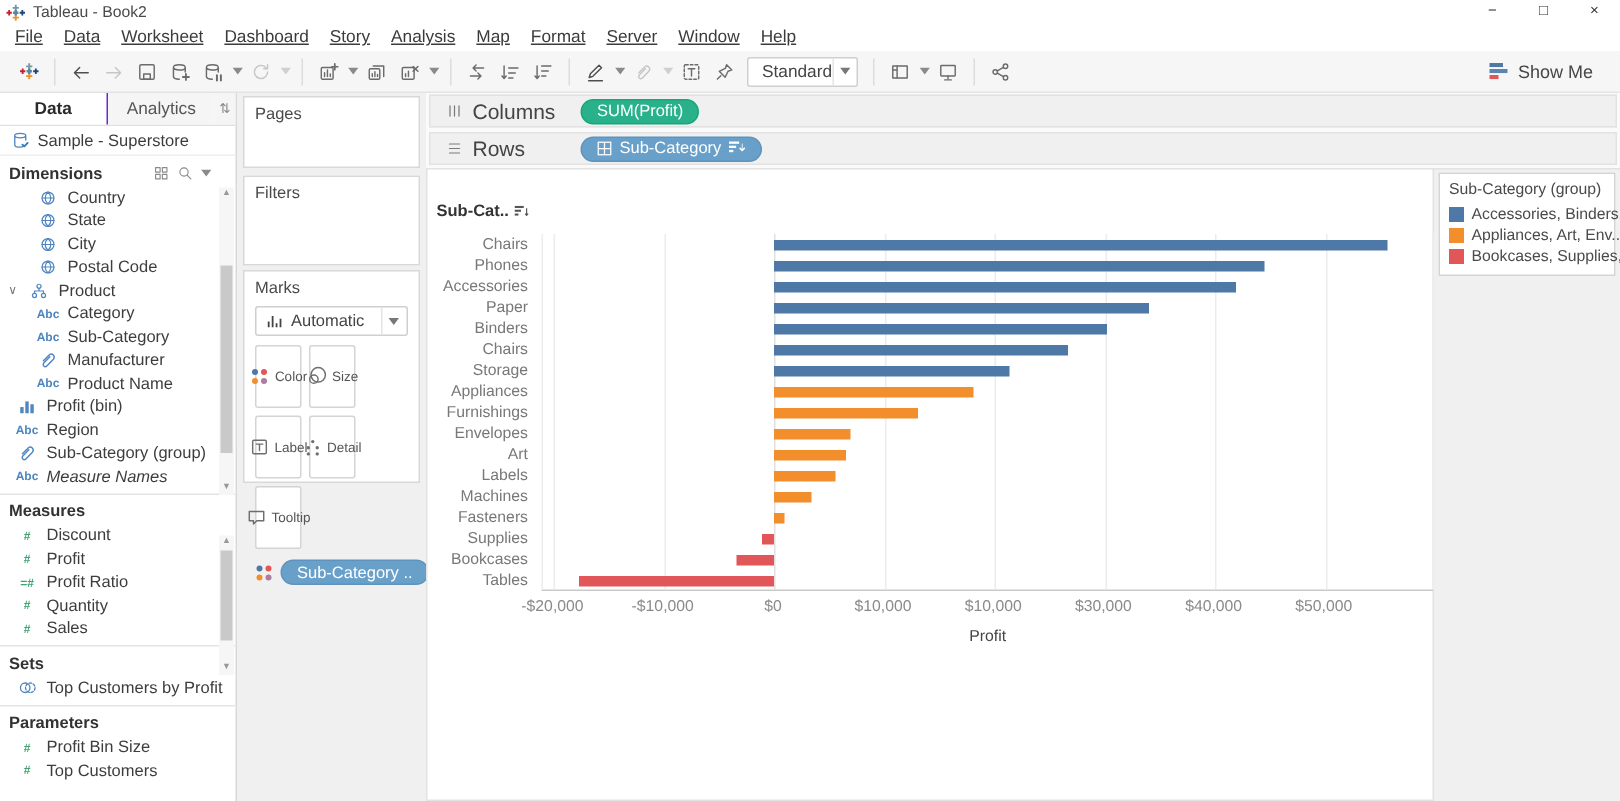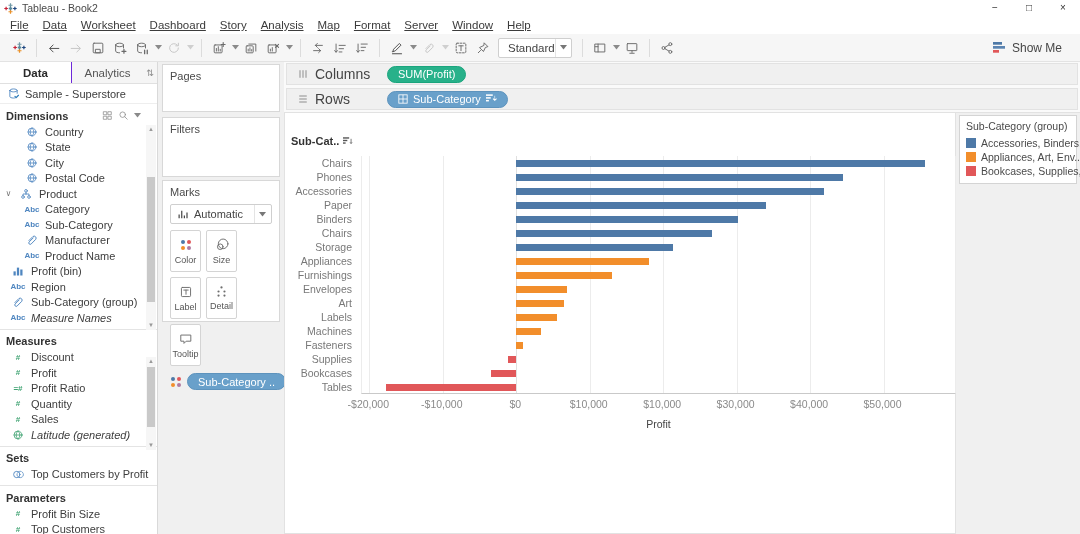--- a/index.html
+++ b/index.html
@@ -58,21 +58,21 @@
   
   .cardscol { position:absolute; left:158px; top:62px; width:126px; height:472px; background:#f0f0f0; }
   .card { position:absolute; left:4px; width:118px; background:#fff; border:1px solid #d8d8d8; }
   .card .card-label { font-size:11px; color:#4a4a4a; padding:5px 0 0 7px; }
   .card.pages { top:2px; height:48px; }
   .card.filters { top:55px; height:60px; }
   .card.marks { top:118px; height:142px; }
   .mt-select { margin:6px 7px 0 7px; height:20px; background:#fff; border:1px solid #cfcfcf; border-radius:2px; display:flex; align-items:center; padding:0 5px; gap:5px; color:#444; }
   .mt-select .mt-caret { margin-left:auto; color:#777; border-left:1px solid #e4e4e4; height:18px; display:flex; align-items:center; padding-left:4px; }
   .marks-grid { display:flex; flex-wrap:wrap; gap:5px; margin:6px 7px 0 7px; }
-  .mark-btn { width:31px; height:42px; background:#fff; border:1px solid #d4d4d4; border-radius:2px; display:flex; flex-direction:column; align-items:center; justify-content:center; gap:3px; color:#6e6e6e; }
+  .mark-btn { width:31px; height:42px; background:#fff; border:1px solid #d4d4d4; border-radius:2px; display:flex; flex-direction:row; align-items:center; justify-content:center; gap:3px; color:#6e6e6e; }
   .mark-btn .mb-label { font-size:9px; color:#555; }
   .marks-pillrow { display:flex; align-items:center; gap:4px; margin:7px 5px 0 6px; }
   .pill { height:17px; border-radius:9px; color:#fff; font-size:11px; display:inline-flex; align-items:center; padding:0 10px; gap:5px; white-space:nowrap; }
   .pill.green { background:#28b18a; border:1px solid #1aa57d; }
   .pill.blue { background:#69a0ca; border:1px solid #5d93bd; }
   .pill .picon { display:inline-flex; }
 
   
   .sheetzone { position:absolute; left:284px; top:62px; width:796px; height:472px; background:#fafafa; }
   .shelf { position:absolute; left:2px; right:2px; height:22px; background:#f0f0f0; border:1px solid #e2e2e2; display:flex; align-items:center; }
@@ -501,29 +501,20 @@
           <span class="fic green">
             <span class="txtic">#</span>
           </span>
           <span class="lbl">Quantity</span>
         </div>
         <div class="dp-item" style="padding-left: 10px;">
           <span class="fic green">
             <span class="txtic">#</span>
           </span>
           <span class="lbl">Sales</span>
-        </div>
-        <div class="dp-item italic" style="padding-left: 10px;">
-          <span class="fic green">
-            <svg viewBox="0 0 16 16" width="12" height="12" fill="none" stroke="currentColor" stroke-width="1.1" stroke-linecap="round" stroke-linejoin="round">
-              <circle cx="8" cy="8" r="5.3"></circle>
-              <path d="M2.7 8h10.6M8 2.7c-3.4 3-3.4 7.6 0 10.6M8 2.7c3.4 3 3.4 7.6 0 10.6"></path>
-            </svg>
-          </span>
-          <span class="lbl">Latitude (generated)</span>
         </div>
         <div class="dp-divider"></div>
         <div class="dp-sec-header">
           <span>Sets</span>
         </div>
         <div class="dp-item" style="padding-left: 10px;">
           <span class="fic blue">
             <svg viewBox="0 0 16 16" width="13" height="13" fill="none" stroke="currentColor" stroke-width="1.1" stroke-linecap="round" stroke-linejoin="round">
               <circle cx="5.9" cy="8" r="3.9"></circle>
               <circle cx="10.1" cy="8" r="3.9" stroke-dasharray="2 1.4"></circle>

